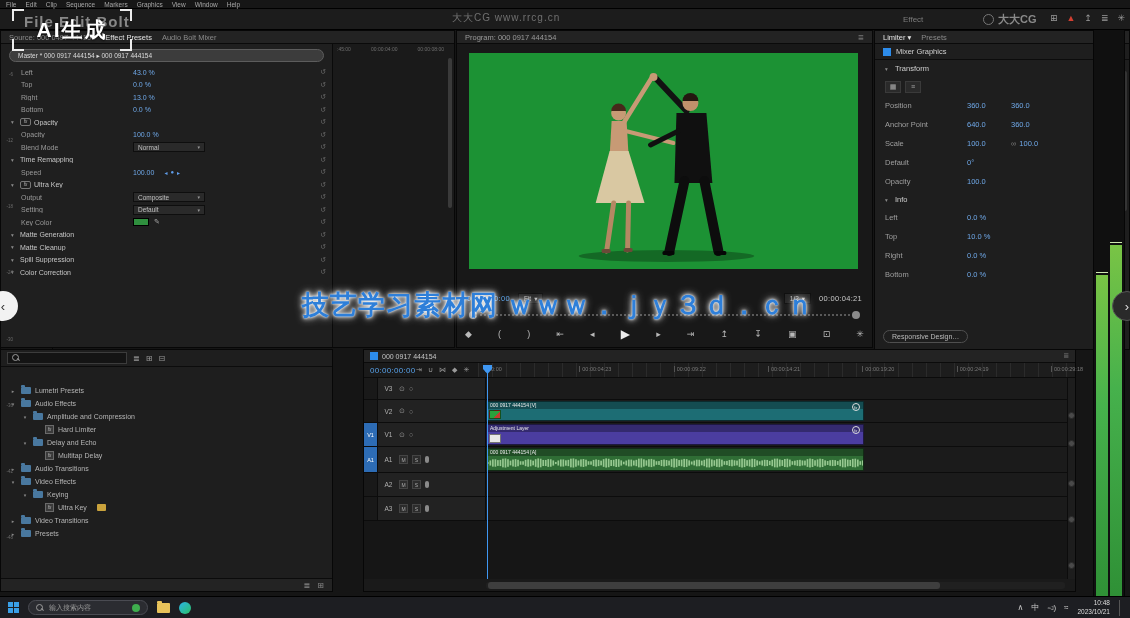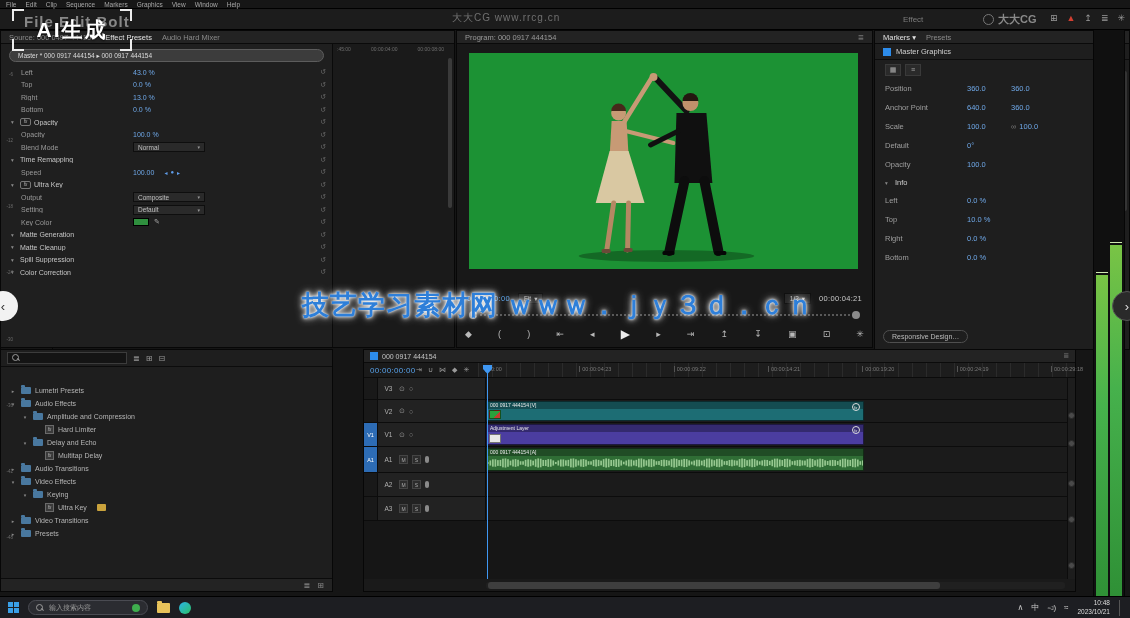--- a/index.html
+++ b/index.html
@@ -187,21 +187,21 @@
         <span class="tb-ic">↥</span>
         <span class="tb-ic">≣</span>
         <span class="tb-ic">✳</span>
       </div>
   </div>
 
   <div class="panel ec-panel">
     <div class="panel-tabs" id="ecTabs">
         <span class="tab">Source: 000 0497 444154</span>
         <span class="tab active">Effect Presets</span>
-        <span class="tab">Audio Hard Mixer</span>
+        <span class="tab">Audio Bolt Mixer</span>
       </div>
     <div class="ec-body">
       <div class="ec-left">
         <div class="clip-pill">Master * 000 0917 444154   ▸   000 0917 444154</div>
         <div id="ecRows">
             <div class="ec-row prop" style="padding-left: 20px;">
               <span class="lbl">Left</span>
               <span class="val">43.0 %</span>
               <span class="reset">↺</span>
             </div>
@@ -381,29 +381,33 @@
         <span class="ticon">↥</span>
         <span class="ticon">↧</span>
         <span class="ticon">▣</span>
         <span class="ticon">⊡</span>
         <span class="ticon">✳</span>
       </div>
   </div>
 
   <div class="panel props-panel">
     <div class="panel-tabs" id="propsTabs">
-        <span class="tab active">Markers ▾</span>
+        <span class="tab active">Limiter ▾</span>
         <span class="tab">Presets</span>
       </div>
     <div class="props-clip">
       <span class="sq"></span>
-      <span>Master Graphics</span>
+      <span>Mixer Graphics</span>
       <span class="menu">…</span>
     </div>
     <div id="propsRows">
+        <div class="prop-row section">
+          <span class="twirl">▾</span>
+          <span>Transform</span>
+        </div>
         <div class="prop-row">
           <span class="pr-icon">▦</span>
           <span class="pr-icon">≡</span>
         </div>
         <div class="prop-row">
           <span class="plbl">Position</span>
           <span class="pval">360.0</span>
           <span class="pval">360.0</span>
           <span class="diamond">◇</span>
         </div>

